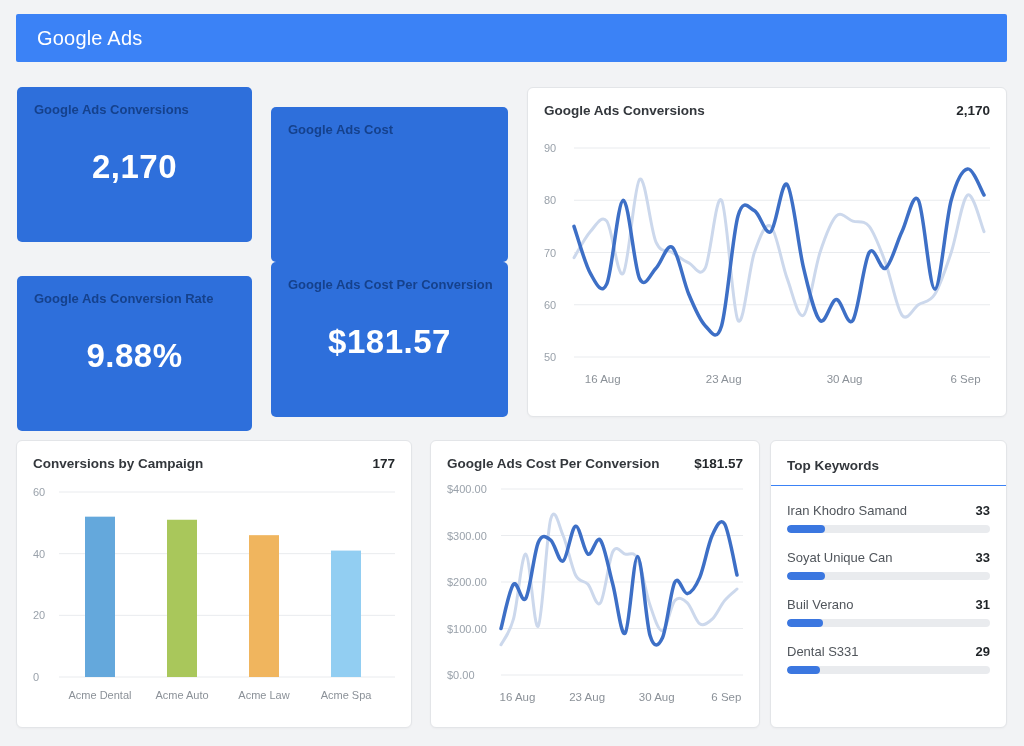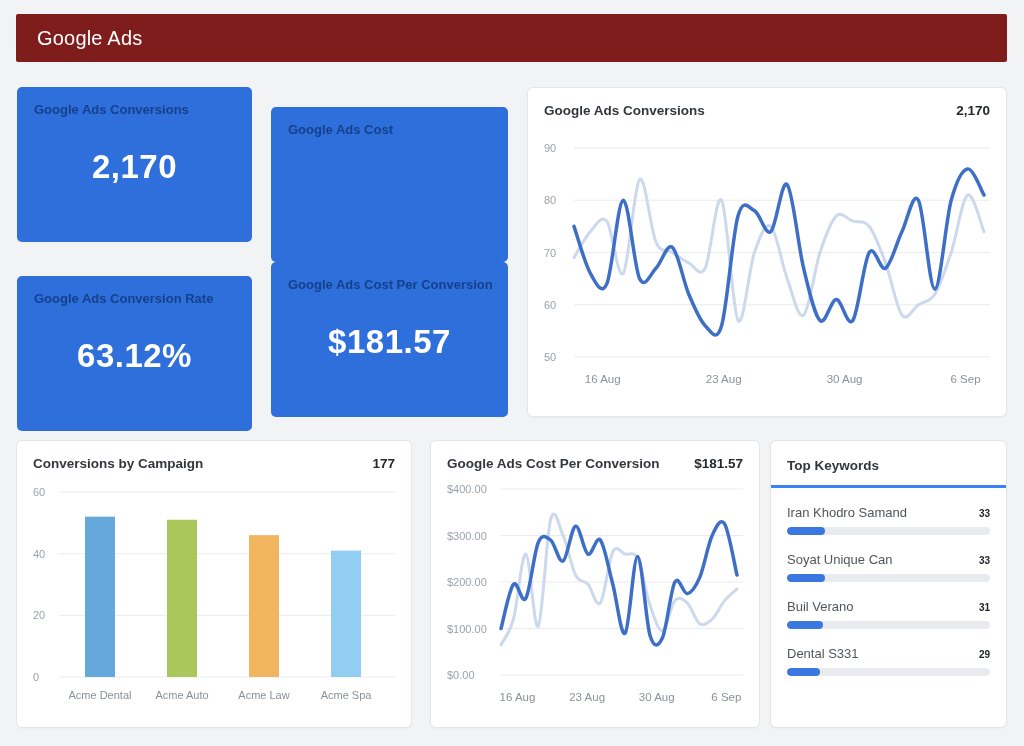--- a/index.html
+++ b/index.html
@@ -6,21 +6,21 @@
   html,body { width:1024px; height:746px; }
   body {
     font-family:"Liberation Sans", sans-serif;
     background:#f2f3f5;
     position:relative;
     overflow:hidden;
     color:#3a3f44;
   }
   .header {
     position:absolute; left:16px; top:14px; width:991px; height:48px;
-    background:#7f1d1d; border-radius:2px;
+    background:#3b82f6; border-radius:2px;
     display:flex; align-items:center; padding-left:21px;
     color:#fff; font-size:20px; font-weight:400; letter-spacing:.2px;
   }
   .card {
     position:absolute; background:#fff;
     border:1px solid #e3e5e8; border-radius:6px;
     box-shadow:0 1px 2px rgba(0,0,0,.03);
   }
   .kpi {
     position:absolute; background:#2e6fdb; border-radius:5px;
@@ -34,46 +34,46 @@
     position:absolute; left:0; right:0; top:50%; transform:translateY(-44%);
     text-align:center; color:#ffffff; font-size:33px; font-weight:bold;
     letter-spacing:.5px;
   }
   .card-head {
     display:flex; justify-content:space-between; align-items:baseline;
     padding:15px 16px 6px 16px;
   }
   .card-title { font-size:13.5px; font-weight:bold; color:#33373c; }
   .card-total { font-size:13.5px; font-weight:bold; color:#24282c; }
-  .kw-head { padding:15px 16px 11px 16px; border-bottom:3px solid #3b82f6; }
+  .kw-head { padding:15px 16px 11px 16px; border-bottom:1px solid #3b82f6; }
   .kw-row { margin:17px 16px 12px 16px; }
   .kw-top { display:flex; justify-content:space-between; align-items:baseline; }
   .kw-label { font-size:13px; color:#50555b; }
-  .kw-value { font-size:10px; font-weight:bold; color:#1f2327; }
+  .kw-value { font-size:13px; font-weight:bold; color:#1f2327; }
   .kw-track { margin-top:7px; height:8px; border-radius:4px; background:#e9ebee; overflow:hidden; }
   .kw-fill { height:8px; border-radius:4px; background:#3b77e0; width:0; }
   svg text { font-family:"Liberation Sans", sans-serif; }
 </style>
 </head>
 <body>
 
 <div class="header">
   <span>Google Ads</span>
 </div>
 
 <div class="kpi" style="left:17px; top:87px; width:235px; height:155px;">
   <div class="kpi-label">Google Ads Conversions</div>
   <div class="kpi-value">2,170</div>
 </div>
 <div class="kpi" style="left:271px; top:87px; width:237px; height:155px;margin-top:20px;">
   <div class="kpi-label">Google Ads Cost</div>
 </div>
 <div class="kpi" style="left:17px; top:276px; width:235px; height:155px;padding-left:10px;">
   <div class="kpi-label">Google Ads Conversion Rate</div>
-  <div class="kpi-value">63.12%</div>
+  <div class="kpi-value">9.88%</div>
 </div>
 <div class="kpi" style="left:271px; top:262px; width:237px; height:155px;">
   <div class="kpi-label">Google Ads Cost Per Conversion</div>
   <div class="kpi-value">$181.57</div>
 </div>
 
 <div class="card" style="left:527px; top:87px; width:480px; height:330px;">
   <div class="card-head">
     <span class="card-title">Google Ads Conversions</span>
     <span class="card-total">2,170</span>

